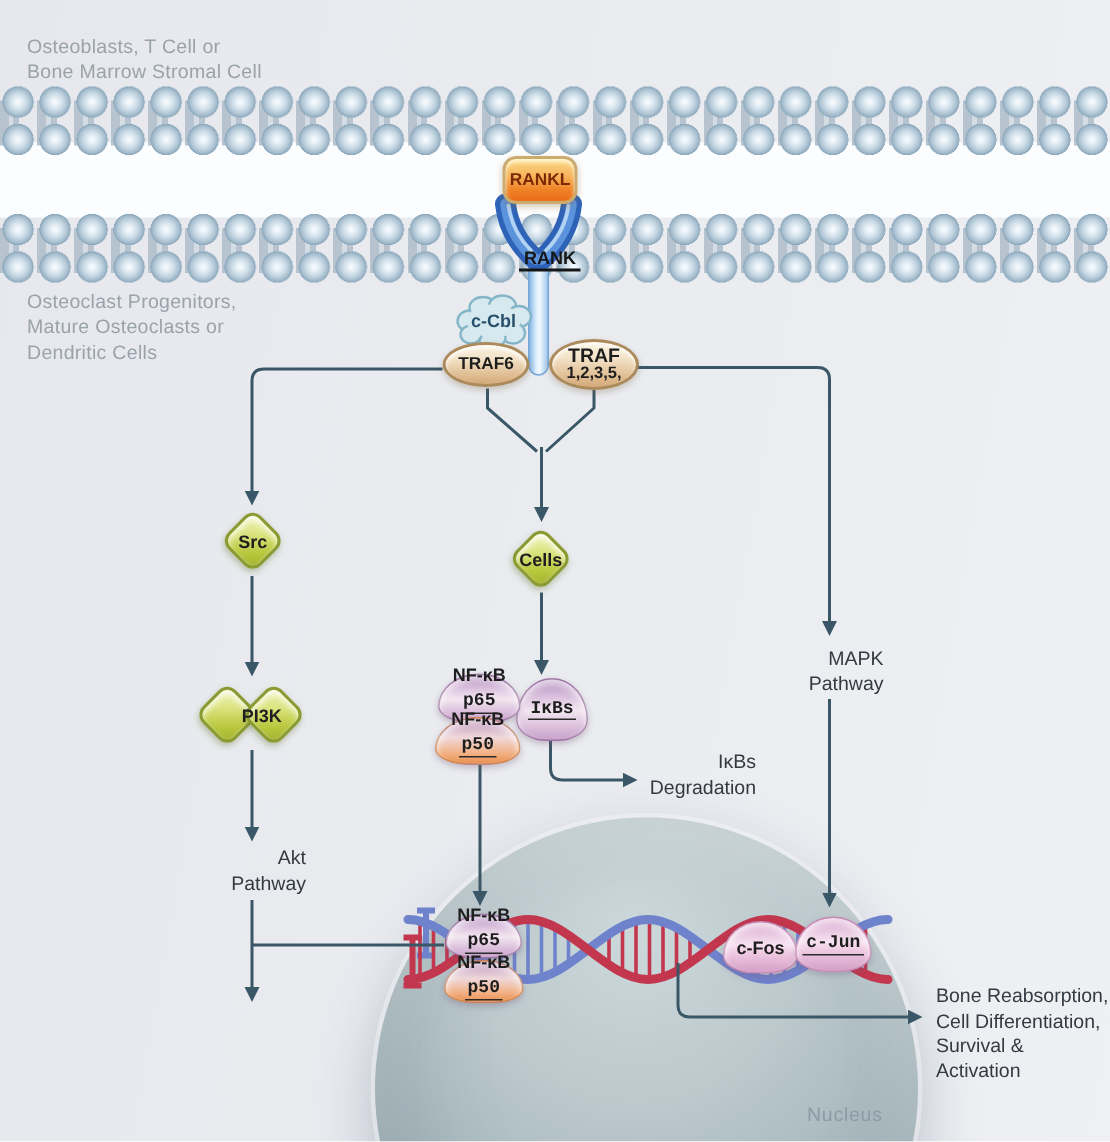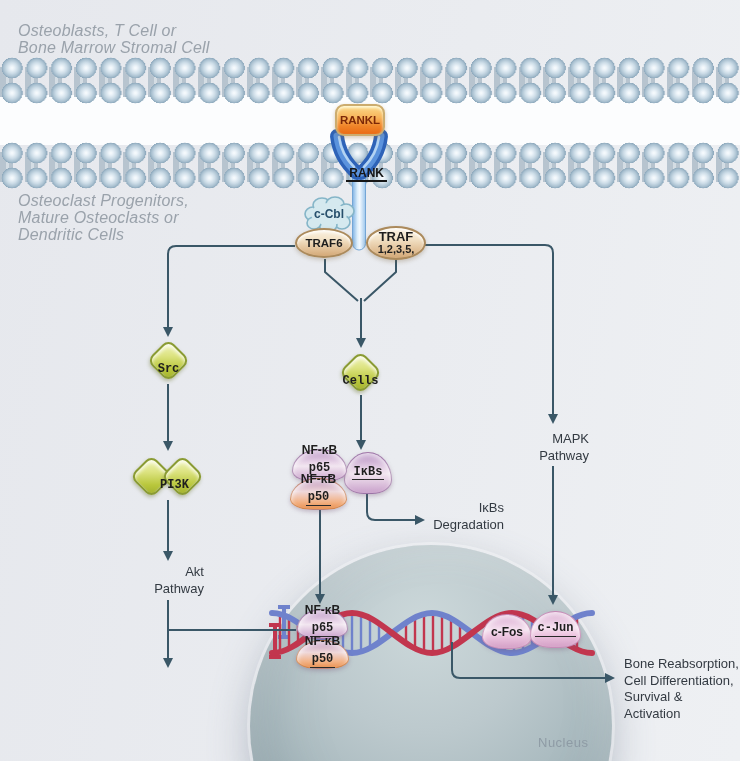--- a/index.html
+++ b/index.html
@@ -17,21 +17,21 @@
     background-size:24.7px 28px;}
   .mem-row.r1{top:0;} .mem-row.r2{top:25px;}
 
   
   .nucleus{position:absolute;left:250px;top:545px;width:362px;height:362px;border-radius:50%;
     background:radial-gradient(circle at 48% 22%,#ccd8da 0%,#bcc9cd 32%,#a8b9be 58%,#94a8af 82%,#8da1a9 100%);
     box-shadow:0 0 0 3px rgba(255,255,255,.35),0 16px 40px rgba(110,125,145,.45),
       inset 14px -24px 60px rgba(92,108,118,.22),inset -6px 10px 36px rgba(255,255,255,.30);}
 
   
-  .celltext{position:absolute;color:#9aa2ab;font-size:16px;line-height:17px;letter-spacing:.2px;font-style:italic;}
+  .celltext{position:absolute;color:#9aa2ab;font-size:13px;line-height:17px;letter-spacing:.2px;}
   .flowtext{position:absolute;color:#333a42;font-size:13px;line-height:16.5px;font-weight:500;}
   .center{text-align:right;}
   .nucleus-label{position:absolute;left:538px;top:735px;color:#8e9ba5;font-size:13px;letter-spacing:.5px;}
 
   
   .node-label{font-size:12px;font-weight:700;color:#1e1e1e;}
   .uline{display:inline-block;border-bottom:1.8px solid #2a2a2a;padding:0 2px;line-height:1.1;font-family:Liberation Mono, monospace;}
 
   .rankl{position:absolute;left:335px;top:104px;width:50px;height:32px;border-radius:9px;
     border:2px solid #ccac6e;box-sizing:border-box;
@@ -47,21 +47,21 @@
     background:linear-gradient(180deg,#faf1e0 0%,#f3e3c8 35%,#e3c39b 70%,#d4a977 100%);
     box-shadow:inset 0 2px 3px rgba(255,255,255,.85),0 2px 4px rgba(120,95,60,.3);
     display:flex;flex-direction:column;align-items:center;justify-content:center;line-height:1.05;}
   .oval .node-label{font-size:11.5px;}
 
   .diamond{position:absolute;}
   .diamond .rot{position:absolute;inset:0;transform:rotate(45deg);border-radius:8px;
     border:2px solid #8a9b33;box-sizing:border-box;
     background:linear-gradient(135deg,#f2f6c4 0%,#dce380 38%,#b9c73c 72%,#9fae2c 100%);
     box-shadow:inset 2px 2px 4px rgba(255,255,255,.8),1px 2px 4px rgba(110,120,50,.4);}
-  .diamond .lbl{position:absolute;inset:0;display:flex;align-items:flex-end;justify-content:center;font-family:Liberation Mono, monospace;}
+  .diamond .lbl{position:absolute;inset:0;display:flex;align-items:center;justify-content:center;}
 
   .blob{position:absolute;border-radius:50% 50% 42% 42% / 68% 68% 34% 34%;box-sizing:border-box;
     box-shadow:0 2px 4px rgba(120,90,120,.35),inset 0 3px 5px rgba(255,255,255,.7);}
   .blob.purple{background:linear-gradient(180deg,#b48cc0 0%,#e8d4e8 40%,#f2e6f0 52%,#c9a1cb 100%);
     border:1px solid rgba(130,90,140,.5);}
   .blob.orange{background:linear-gradient(180deg,#bb8fb8 0%,#efd8da 42%,#f2b082 78%,#e88f4e 100%);
     border:1px solid rgba(190,120,70,.55);}
   .blob.pink{background:linear-gradient(180deg,#d9a8cf 0%,#f6e2f0 45%,#efc9e2 62%,#d49fc6 100%);
     border:1px solid rgba(180,110,160,.5);}
   .blob .stack{position:absolute;left:0;right:0;top:-6px;text-align:center;line-height:1.12;}

